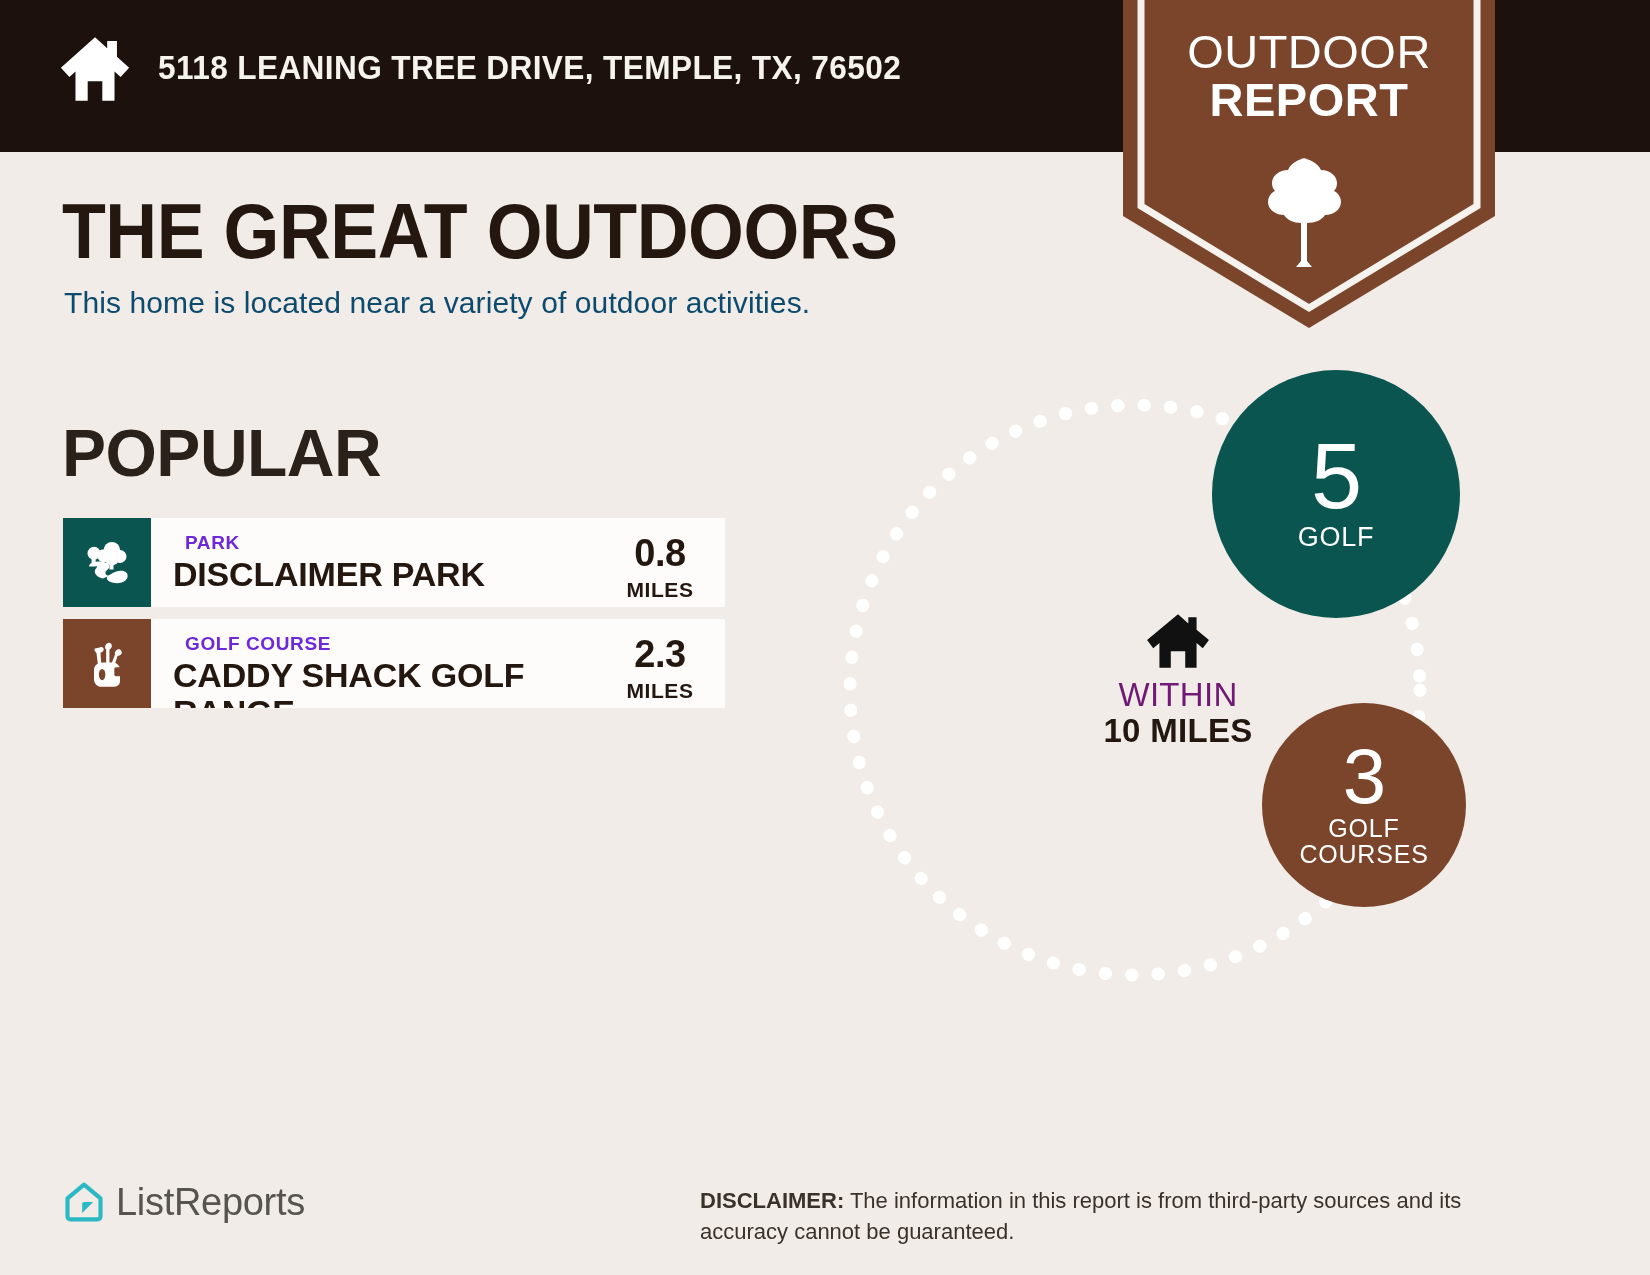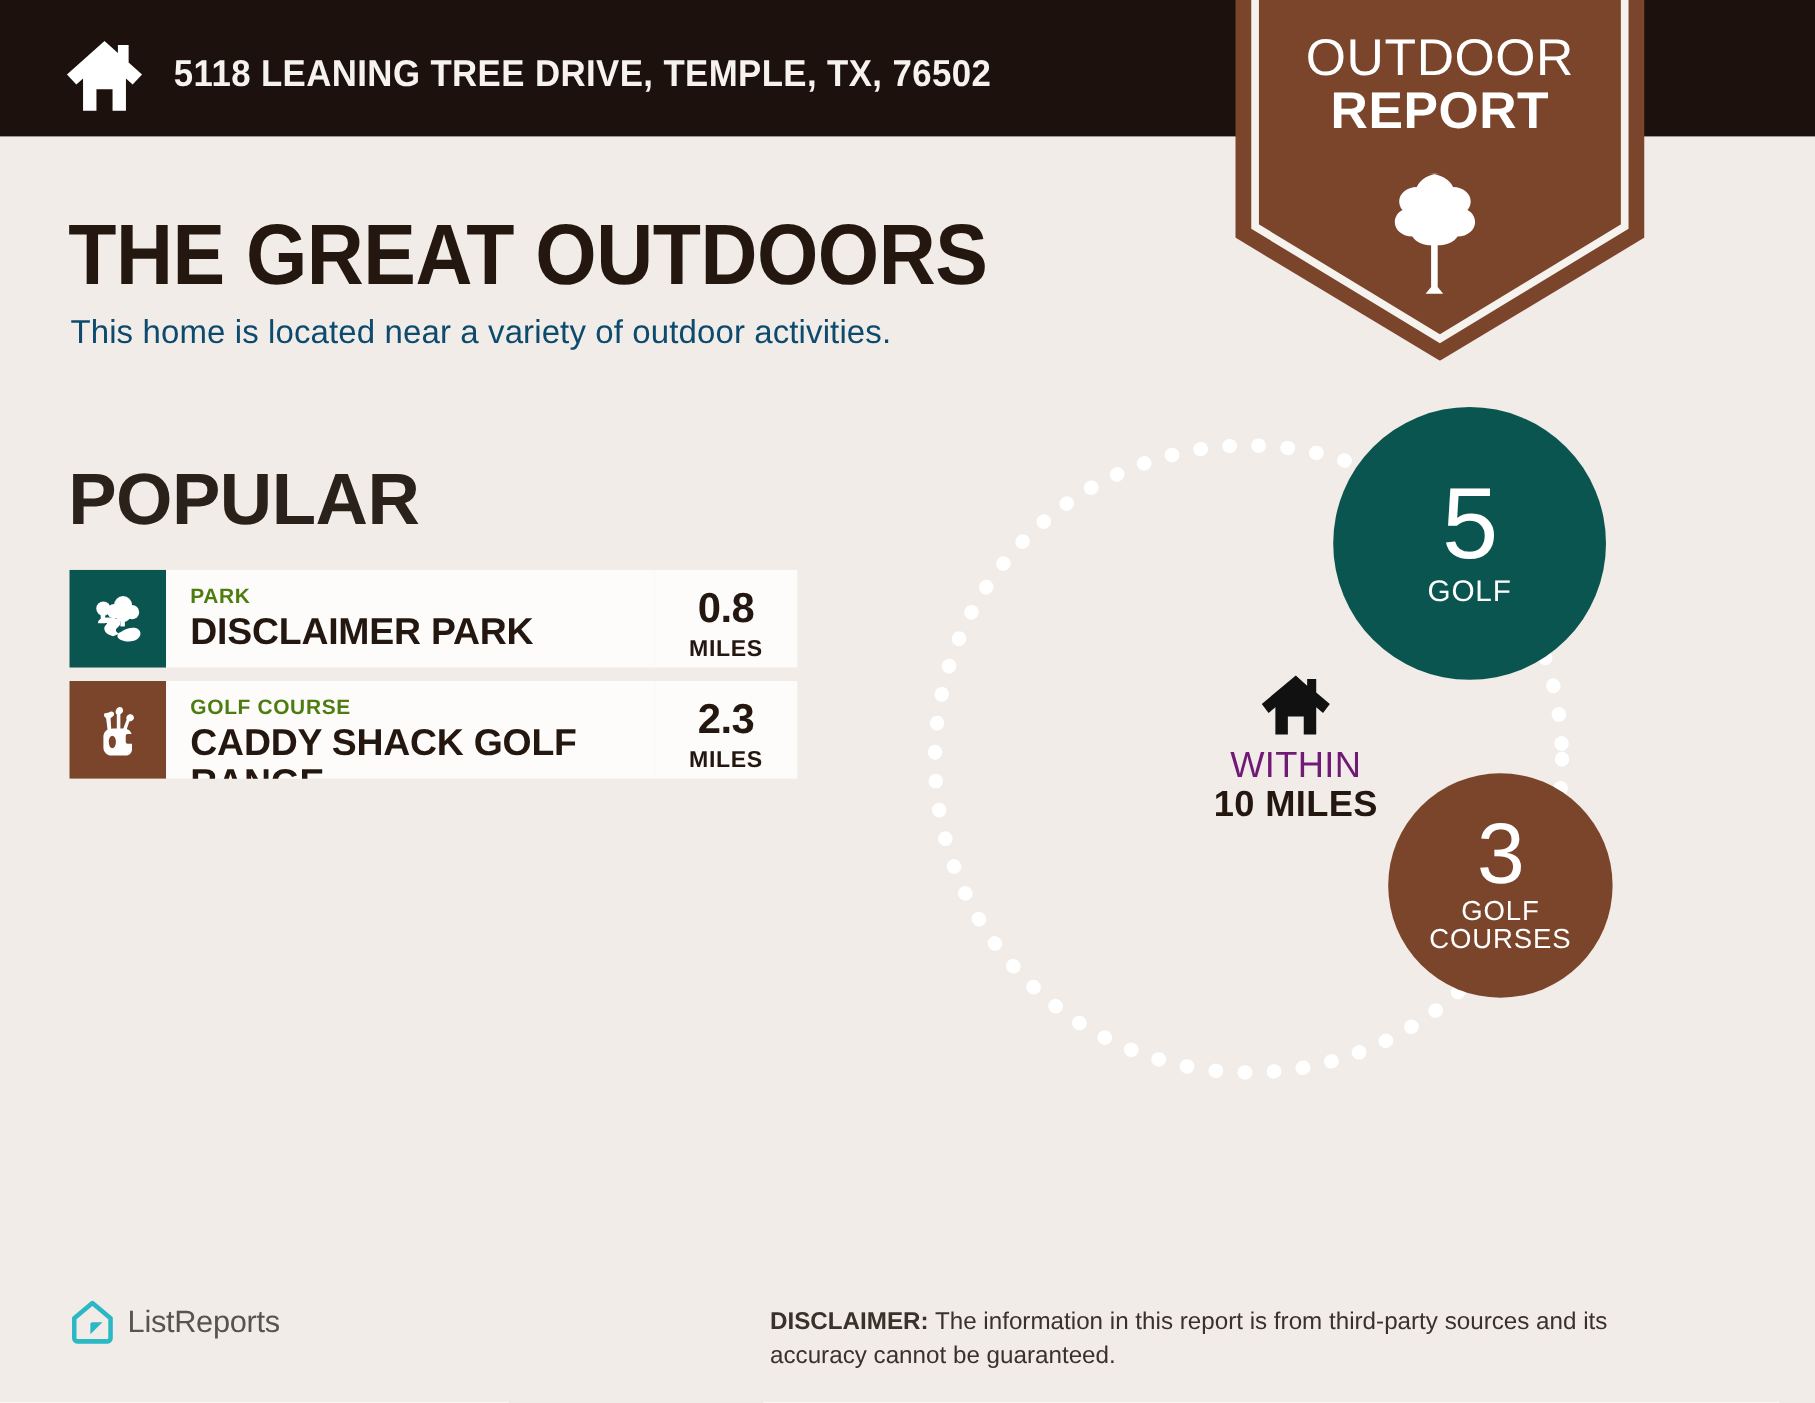--- a/index.html
+++ b/index.html
@@ -15,21 +15,21 @@
     overflow: hidden;
     font-family: "Liberation Sans", sans-serif;
     -webkit-font-smoothing: antialiased;
   }
 
   
   .header-bar {
     position: absolute;
     left: 0; top: 0;
     width: 1650px;
-    height: 124px;
+    height: 152px;
     background: #1c110c;
   }
   .header-home-icon {
     position: absolute;
     left: 56px; top: 30px;
     width: 78px; height: 78px;
   }
   .header-address {
     position: absolute;
     left: 158px; top: 48px;
@@ -122,24 +122,25 @@
     background: #fdfcfb;
     display: flex;
     align-items: flex-start;
     padding: 14px 0 0 22px;
     min-width: 0;
   }
   .poi-text { flex: 1 1 auto; min-width: 0; padding-right: 8px; }
   .poi-cat {
     font-size: 19px;
     font-weight: 700;
-    color: #4d7c0f;
+    color: #6d28d9;
     letter-spacing: 0.6px;
     line-height: 1.15;
     white-space: nowrap;
+    margin-left: 12px;
   }
   .poi-name {
     font-size: 34px;
     font-weight: 700;
     color: #231710;
     letter-spacing: -0.2px;
     line-height: 1.08;
     margin-top: 2px;
     max-width: 420px;
   }
@@ -235,21 +236,21 @@
 
   
   .logo {
     position: absolute;
     left: 62px; top: 1180px;
     display: flex;
     align-items: center;
   }
   .logo svg { width: 44px; height: 44px; display:block; }
   .logo-text {
-    font-size: 28px;
+    font-size: 38px;
     font-weight: 400;
     color: #57544f;
     margin-left: 10px;
     letter-spacing: -0.3px;
   }
   .disclaimer {
     position: absolute;
     left: 700px; top: 1185px;
     width: 810px;
     font-size: 22px;

